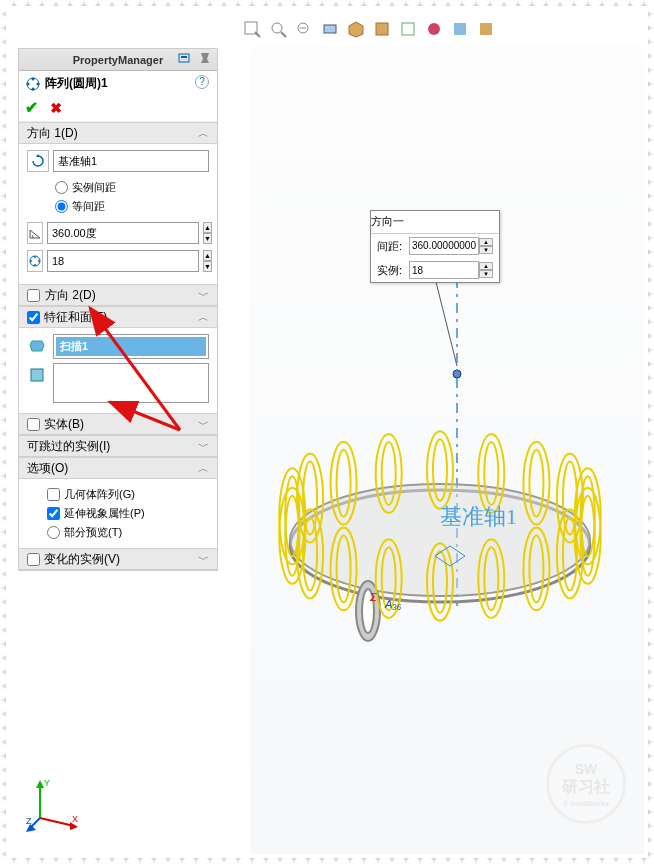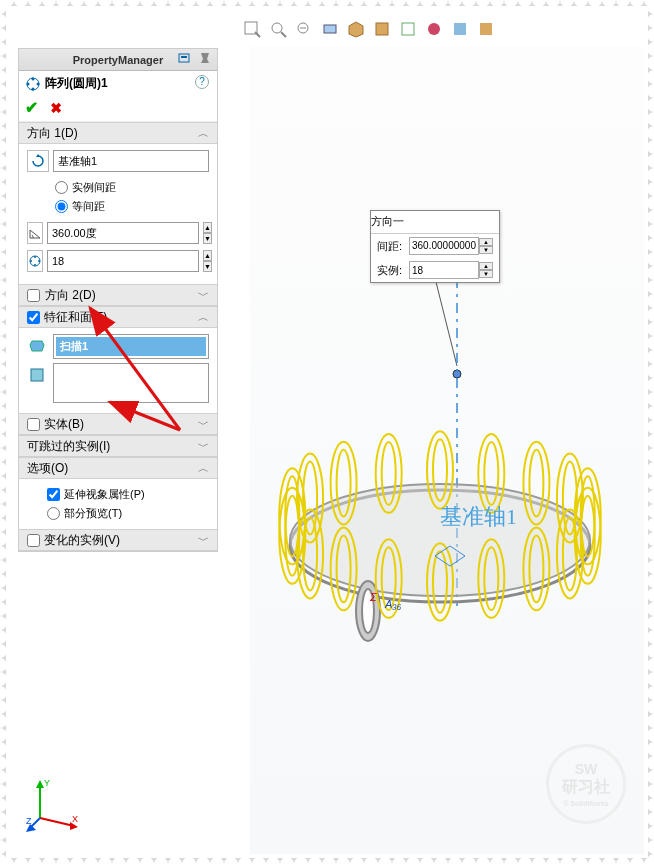--- a/index.html
+++ b/index.html
@@ -273,20 +273,24 @@
         <span class="chev">﹀</span>
       </div>
     </div>
 
     <div class="section">
       <div class="section-header">
         <span>选项(O)</span>
         <span class="chev">︿</span>
       </div>
       <div class="section-body">
+        <div class="check-row" style="padding-left:20px">
+            <input type="checkbox" style="">
+            <span>几何体阵列(G)</span>
+          </div>
         <div class="check-row" style="padding-left:20px">
             <input type="checkbox" checked="" style="">
             <span>延伸视象属性(P)</span>
           </div>
         <div class="radio-row" style="padding-left:20px">
             <input type="radio" name="pv" style="">
             <span>部分预览(T)</span>
           </div>
       </div>
     </div>

